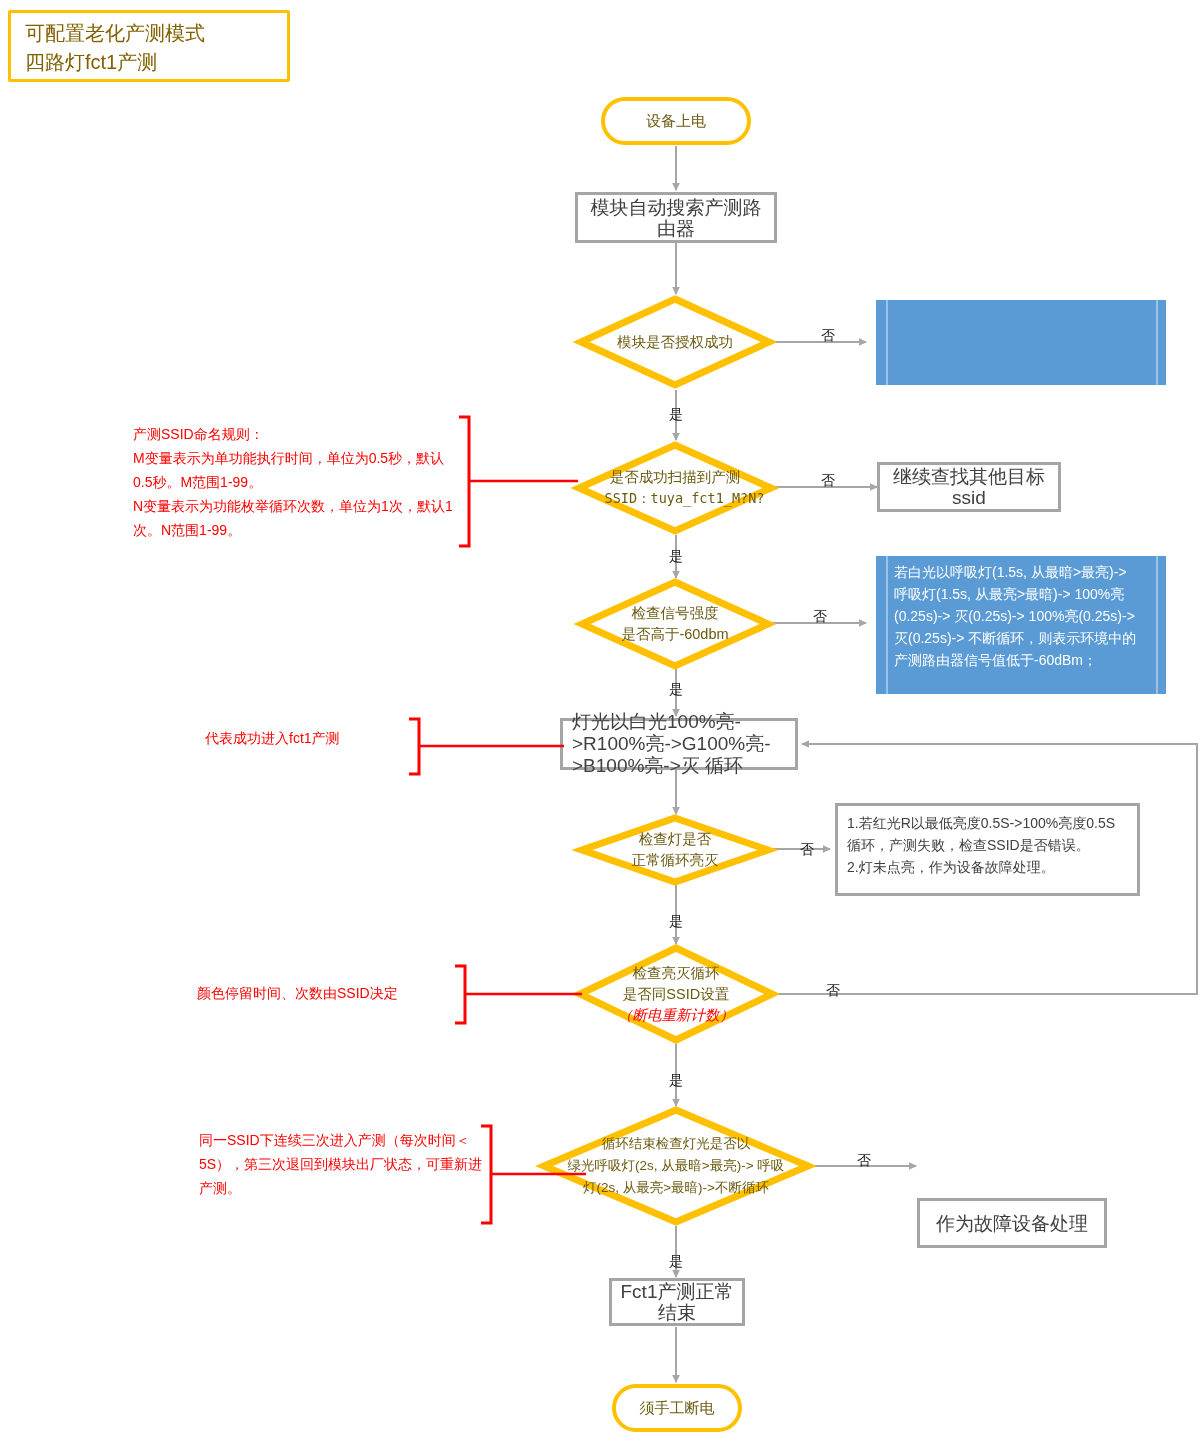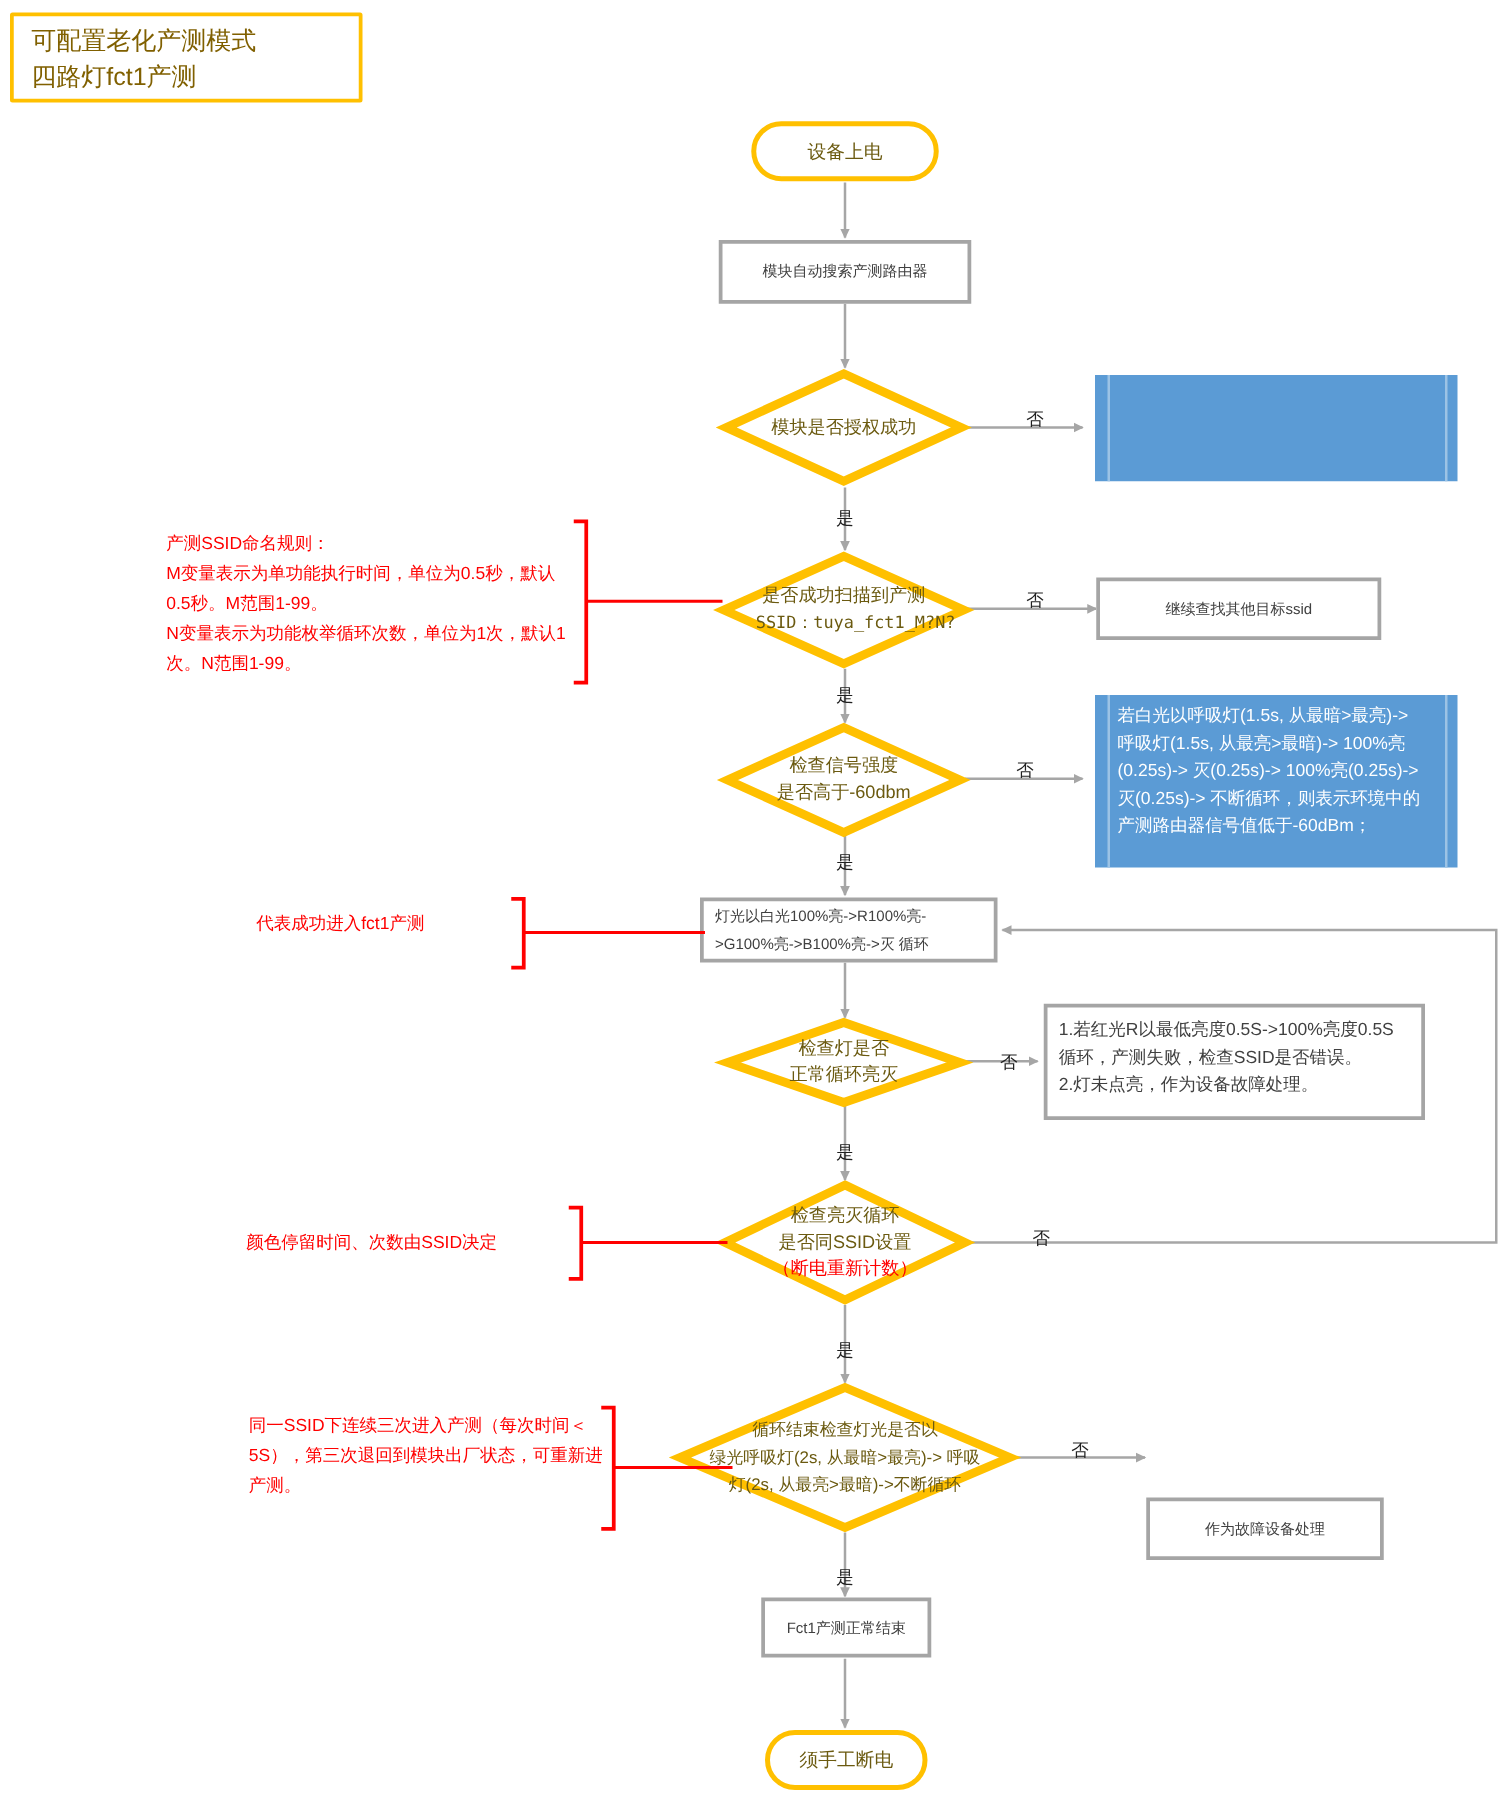--- a/index.html
+++ b/index.html
@@ -46,21 +46,21 @@
     align-items: center;
     justify-content: center;
     text-align: center;
   }
 
   
   .process {
     border: 3px solid #A5A5A5;
     background: #ffffff;
     color: #404040;
-    font-size: 12px;
+    font-size: 19px;
     line-height: 21px;
     display: flex;
     align-items: center;
     justify-content: center;
     text-align: center;
     padding: 2px 8px;
     white-space: pre-line;
   }
   .process.left-align {
     justify-content: flex-start;
@@ -100,21 +100,21 @@
     display: flex;
     flex-direction: column;
     align-items: center;
     justify-content: center;
     text-align: center;
     color: #6b5a10;
     font-size: 14.5px;
     line-height: 21px;
     pointer-events: none;
   }
-  .dlabel .accent { color: #FF0000; }
+  .dlabel .accent { color: #FF0000; font-style: italic; }
 
   
   .edge-label {
     position: absolute;
     color: #202020;
     font-size: 14px;
     background: transparent;
     line-height: 16px;
   }
 
@@ -201,21 +201,21 @@
 <div class="decision" style="left:575px;top:441px;width:200px;height:94px;">
   <svg width="200" height="94" viewBox="0 0 200 94" xmlns="http://www.w3.org/2000/svg">
     <polygon points="100,4 196,47 100,90 4,47" fill="#ffffff" stroke="#FFC000" stroke-width="7"></polygon>
   </svg>
   <div class="dlabel">
     <span>是否成功扫描到产测</span>
     <span style="font-family:'DejaVu Sans Mono','Liberation Mono',monospace;font-size:13.5px;margin-left:19px;">SSID：tuya_fct1_M?N?</span>
   </div>
 </div>
 
-<div class="abs process" style="left:877px;top:462px;width:228px;height:50px;">
+<div class="abs process" style="left:877px;top:462px;width:184px;height:50px;">
   <span>继续查找其他目标ssid</span>
 </div>
 
 <div class="decision" style="left:578px;top:578px;width:194px;height:92px;">
   <svg width="194" height="92" viewBox="0 0 194 92" xmlns="http://www.w3.org/2000/svg">
     <polygon points="97,4 190,46 97,88 4,46" fill="#ffffff" stroke="#FFC000" stroke-width="7"></polygon>
   </svg>
   <div class="dlabel">
     <span>检查信号强度</span>
     <span>是否高于-60dbm</span>

